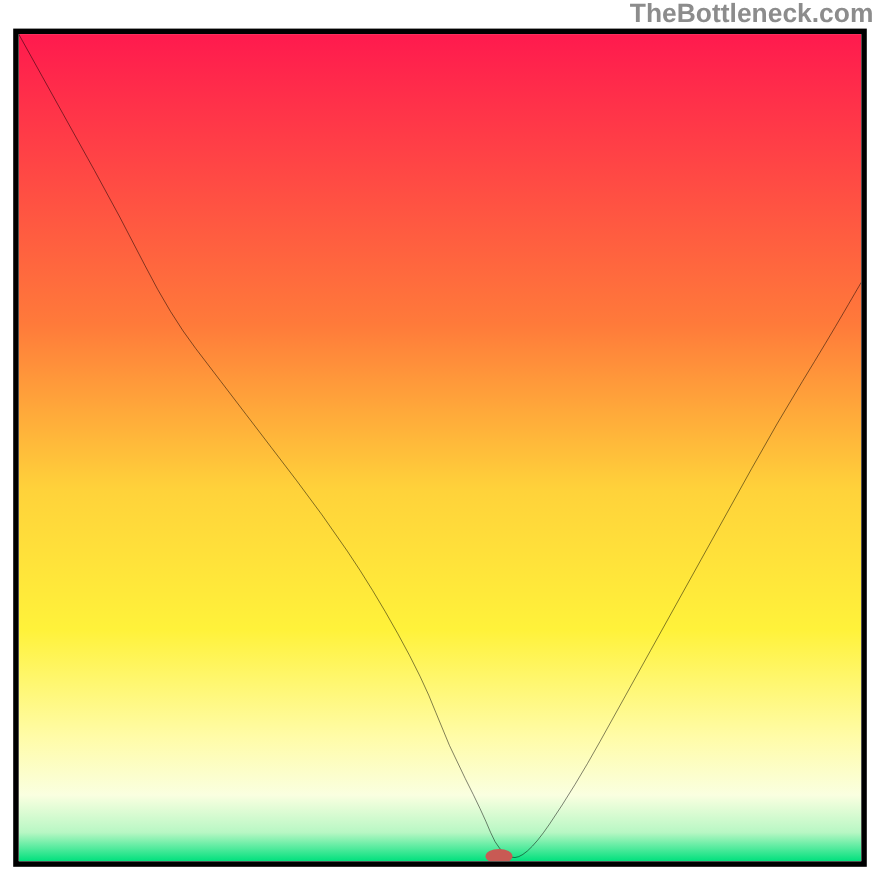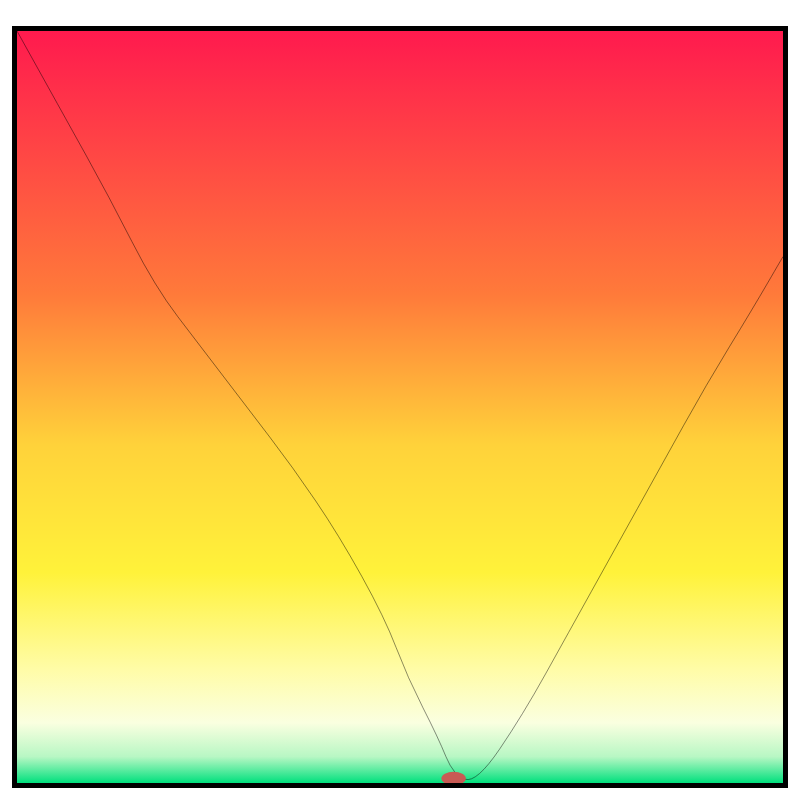--- a/index.html
+++ b/index.html
@@ -26,20 +26,21 @@
   }
   .frame svg { display: block; width: 100%; height: 100%; }
   .marker {
     fill: #c85a54;
   }
 </style>
 </head>
 <body>
 <div class="wrap">
 
+<div class="watermark">TheBottleneck.com</div>
 
 <div class="frame">
   <svg viewBox="0 0 100 100" preserveAspectRatio="none">
     <defs>
       <linearGradient id="bg-grad" x1="0" y1="0" x2="0" y2="1">
             <stop offset="0%" stop-color="#ff1a4e"></stop>
             <stop offset="35%" stop-color="#ff7a3a"></stop>
             <stop offset="55.00000000000001%" stop-color="#ffd23a"></stop>
             <stop offset="72%" stop-color="#fff23a"></stop>
             <stop offset="85%" stop-color="#fffca8"></stop>

